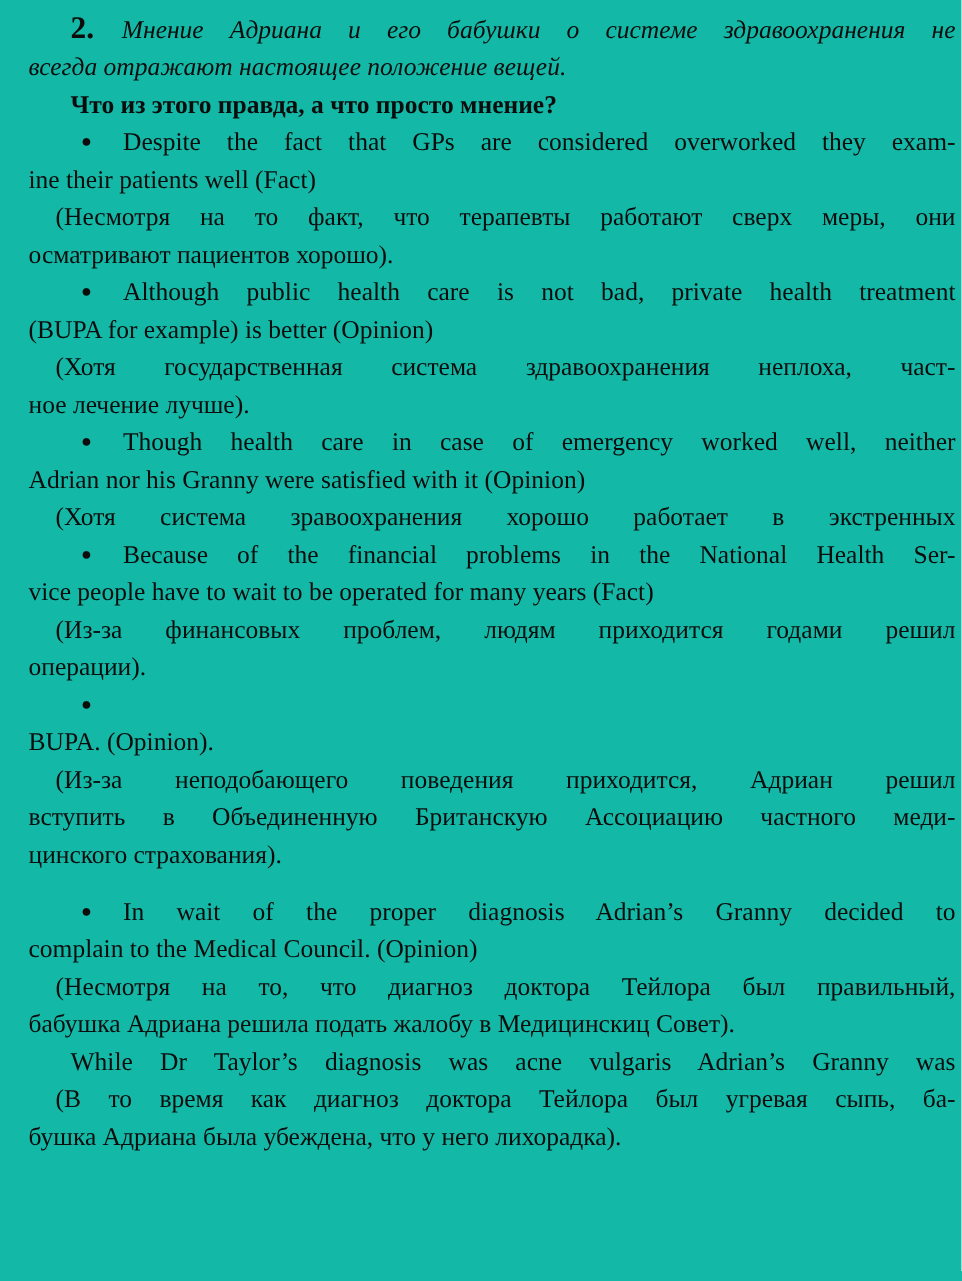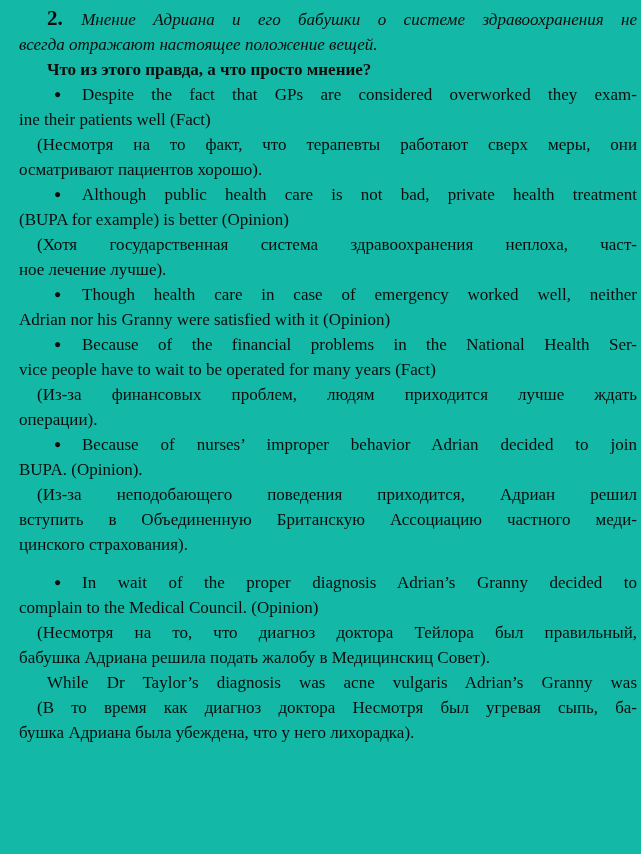--- a/index.html
+++ b/index.html
@@ -61,30 +61,31 @@
       <div class="line j bl"><span class="bullet">●</span><span>Despite the fact that GPs are considered overworked they exam-</span></div>
       <div class="line"><span>ine their patients well (Fact)</span></div>
       <div class="line j" style="padding-left: 18px;"><span>(Несмотря на то факт, что терапевты работают сверх меры, они</span></div>
       <div class="line"><span>осматривают пациентов хорошо).</span></div>
       <div class="line j bl"><span class="bullet">●</span><span>Although public health care is not bad, private health treatment</span></div>
       <div class="line"><span>(BUPA for example) is better (Opinion)</span></div>
       <div class="line j" style="padding-left: 18px;"><span>(Хотя государственная система здравоохранения неплоха, част-</span></div>
       <div class="line"><span>ное лечение лучше).</span></div>
       <div class="line j bl"><span class="bullet">●</span><span>Though health care in case of emergency worked well, neither</span></div>
       <div class="line"><span>Adrian nor his Granny were satisfied with it (Opinion)</span></div>
+      <div class="line j" style="padding-left: 18px;"><span>(Хотя система зравоохранения хорошо работает в экстренных</span></div>
       <div class="line j bl"><span class="bullet">●</span><span>Because of the financial problems in the National Health Ser-</span></div>
       <div class="line"><span>vice people have to wait to be operated for many years (Fact)</span></div>
-      <div class="line j" style="padding-left: 18px;"><span>(Из-за финансовых проблем, людям приходится лучше ждать</span></div>
+      <div class="line j" style="padding-left: 18px;"><span>(Из-за финансовых проблем, людям приходится годами решил</span></div>
       <div class="line"><span>операции).</span></div>
-      <div class="line j bl"><span class="bullet">●</span><span>Because of nurses’ improper behavior Adrian decided to join</span></div>
+      <div class="line j bl"><span class="bullet">●</span></div>
       <div class="line"><span>BUPA. (Opinion).</span></div>
       <div class="line j" style="padding-left: 18px;"><span>(Из-за неподобающего поведения приходится, Адриан решил</span></div>
       <div class="line j"><span>вступить в Объединенную Британскую Ассоциацию частного меди-</span></div>
       <div class="line"><span>цинского страхования).</span></div>
       <div class="line j bl" style="margin-top: 13px;"><span class="bullet">●</span><span>In wait of the proper diagnosis Adrian’s Granny decided to</span></div>
       <div class="line"><span>complain to the Medical Council. (Opinion)</span></div>
       <div class="line j" style="padding-left: 18px;"><span>(Несмотря на то, что диагноз доктора Тейлора был правильный,</span></div>
       <div class="line"><span>бабушка Адриана решила подать жалобу в Медицинскиц Совет).</span></div>
       <div class="line j" style="padding-left: 28px;"><span>While Dr Taylor’s diagnosis was acne vulgaris Adrian’s Granny was</span></div>
-      <div class="line j" style="padding-left: 18px;"><span>(В то время как диагноз доктора Несмотря был угревая сыпь, ба-</span></div>
+      <div class="line j" style="padding-left: 18px;"><span>(В то время как диагноз доктора Тейлора был угревая сыпь, ба-</span></div>
       <div class="line"><span>бушка Адриана была убеждена, что у него лихорадка).</span></div>
     </div>
 </div>
 
 </body></html>

